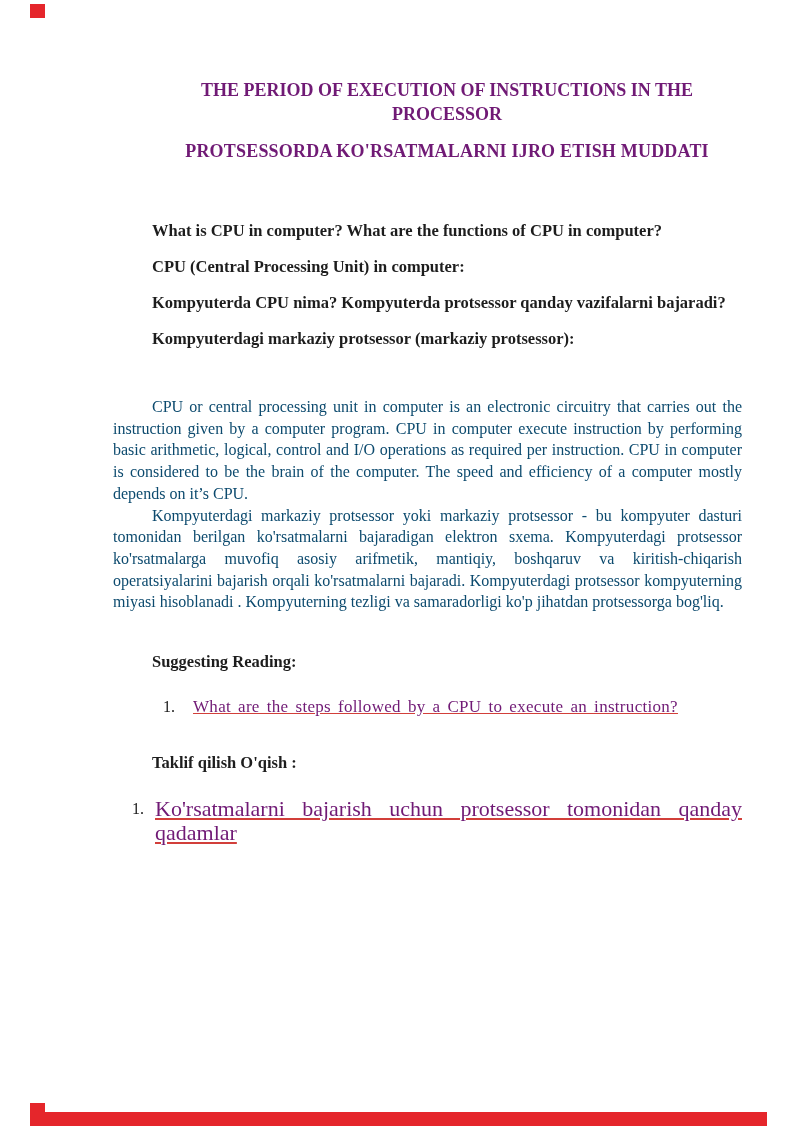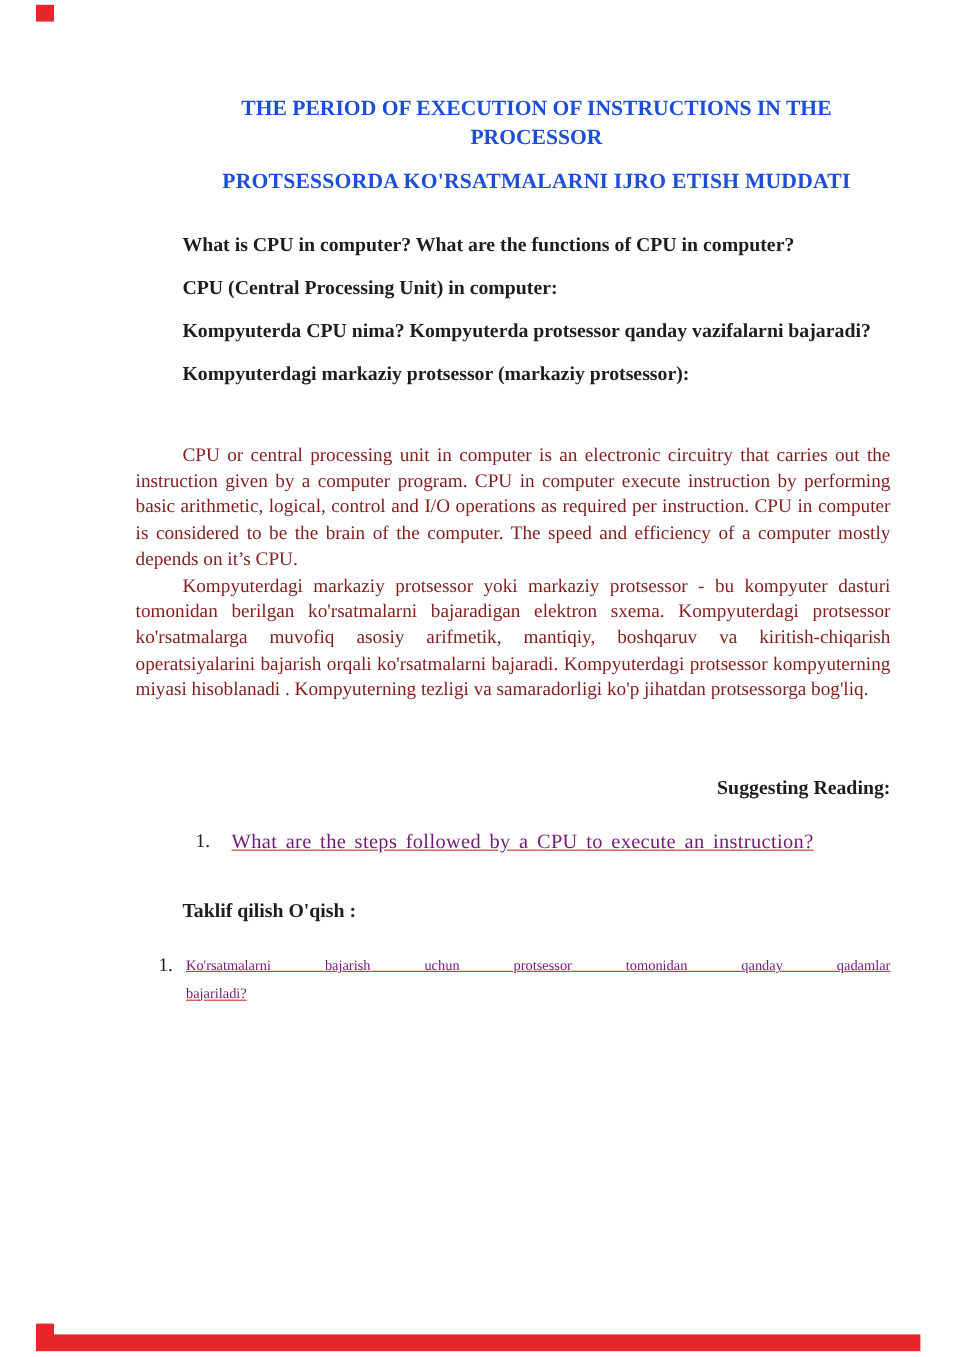--- a/index.html
+++ b/index.html
@@ -27,48 +27,48 @@
     width: 629px;
   }
 
   .title {
     margin: 0 0 0 39px;
     width: 590px;
     font-size: 18px;
     font-weight: 700;
     line-height: 24px;
     text-align: center;
-    color: #1d4ed8;
+    color: #701a75;
   }
   .title-en { margin-top: 78px; }
   .title-uz { margin-top: 13px; letter-spacing: 0.2px; }
 
   .q {
     margin: 14px 0 0 0;
     font-size: 16.5px;
     font-weight: 700;
     line-height: 22px;
     color: #1d1d1d;
     text-indent: 39px;
     text-align: left;
   }
-  .q-first { margin-top: 30px; }
+  .q-first { margin-top: 57px; }
   .q-justify { text-align: justify; }
-  .q-sr { margin-top: 60px; text-align: right; }
+  .q-sr { margin-top: 38px; }
   .q-taklif { margin-top: 34px; }
 
   .body-block { margin-top: 46px; }
   .body-para {
     margin: 0;
     font-size: 16px;
     font-weight: 400;
     line-height: 21.7px;
     text-align: justify;
     text-indent: 39px;
-    color: #7f1d1d;
+    color: #0c4a6e;
   }
 
   .list-item { position: relative; }
   .num {
     position: absolute;
     top: 0;
     font-size: 16px;
     color: #202020;
     line-height: 22px;
   }
@@ -85,21 +85,21 @@
     word-spacing: 2.5px;
     letter-spacing: 0.3px;
     white-space: nowrap;
   }
 
   .uz-item { margin-top: 23px; padding-left: 42px; }
   .uz-item .num { left: 19px; font-size: 16px; line-height: 23.5px; }
   .uz-link-block { display: block; width: 587px; }
   .uz-line {
     display: block;
-    font-size: 12px;
+    font-size: 22px;
     line-height: 23.5px;
   }
   .uz-line-1 { text-align: justify; text-align-last: justify; }
   .uz-line-2 { text-align: left; }
 </style>
 </head>
 <body>
 
 <div class="page">
 
@@ -130,21 +130,20 @@
       <span class="num">1.</span>
       <a class="red-link">What are the steps followed by a CPU to execute an instruction?</a>
     </div>
 
     <p class="q q-taklif">Taklif qilish O'qish :</p>
 
     <div class="list-item uz-item">
       <span class="num">1.</span>
       <span class="uz-link-block">
         <a class="red-link uz-line uz-line-1">Ko'rsatmalarni bajarish uchun protsessor tomonidan qanday qadamlar</a>
-        <a class="red-link uz-line uz-line-2">bajariladi?</a>
       </span>
     </div>
 
   </div>
 
   <div class="marker marker-bottom-sq"></div>
   <div class="marker marker-bottom-bar"></div>
 
 </div>
 

